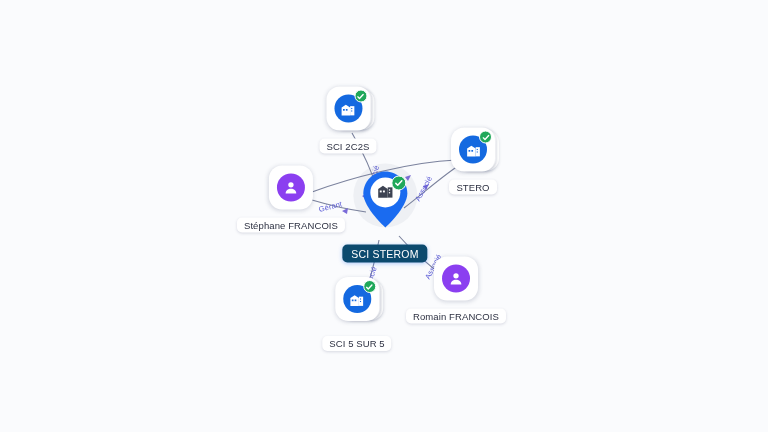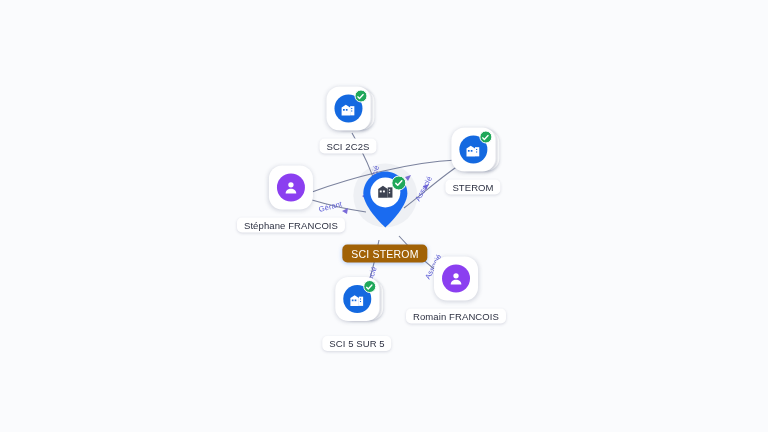--- a/index.html
+++ b/index.html
@@ -145,21 +145,21 @@
     top: 26px;
     transform: translate(-50%, -50%);
   }
   .pin-wrap {
     position: relative;
     width: 52px;
     height: 60px;
   }
   .pin-label {
     margin-top: 15px;
-    background: #a16207;
+    background: #0c4a6e;
     color: #ffffff;
     border-radius: 5px;
     padding: 3px 9px;
     font-size: 10.5px;
     white-space: nowrap;
     box-shadow: 0 1px 4px rgba(26,107,240,0.35);
     letter-spacing: 0.2px;
   }
   .pin-badge {
     position: absolute;
@@ -250,21 +250,21 @@
             <rect x="16.5" y="14" width="1.6" height="1.6" fill="#1469e0"></rect>
           </svg>
         </div>
         <div class="badge">
           <svg width="8" height="8" viewBox="0 0 24 24" fill="none" stroke="#ffffff" stroke-width="4" stroke-linecap="round" stroke-linejoin="round">
             <polyline points="4,13 9,18 20,6"></polyline>
           </svg>
         </div>
       </div>
     </div>
-    <div class="node-label">STEROM</div>
+    <div class="node-label">STERO</div>
   </div>
 
   <div class="node" style="left:291px; top:197px;">
     <div class="node-stack">
       <div class="node-face">
         <div class="avatar person">
           <svg width="16" height="16" viewBox="0 0 24 24" fill="#ffffff">
             <circle cx="12" cy="8" r="4"></circle>
             <path d="M4 21c0-4.4 3.6-7 8-7s8 2.6 8 7z"></path>
           </svg>

